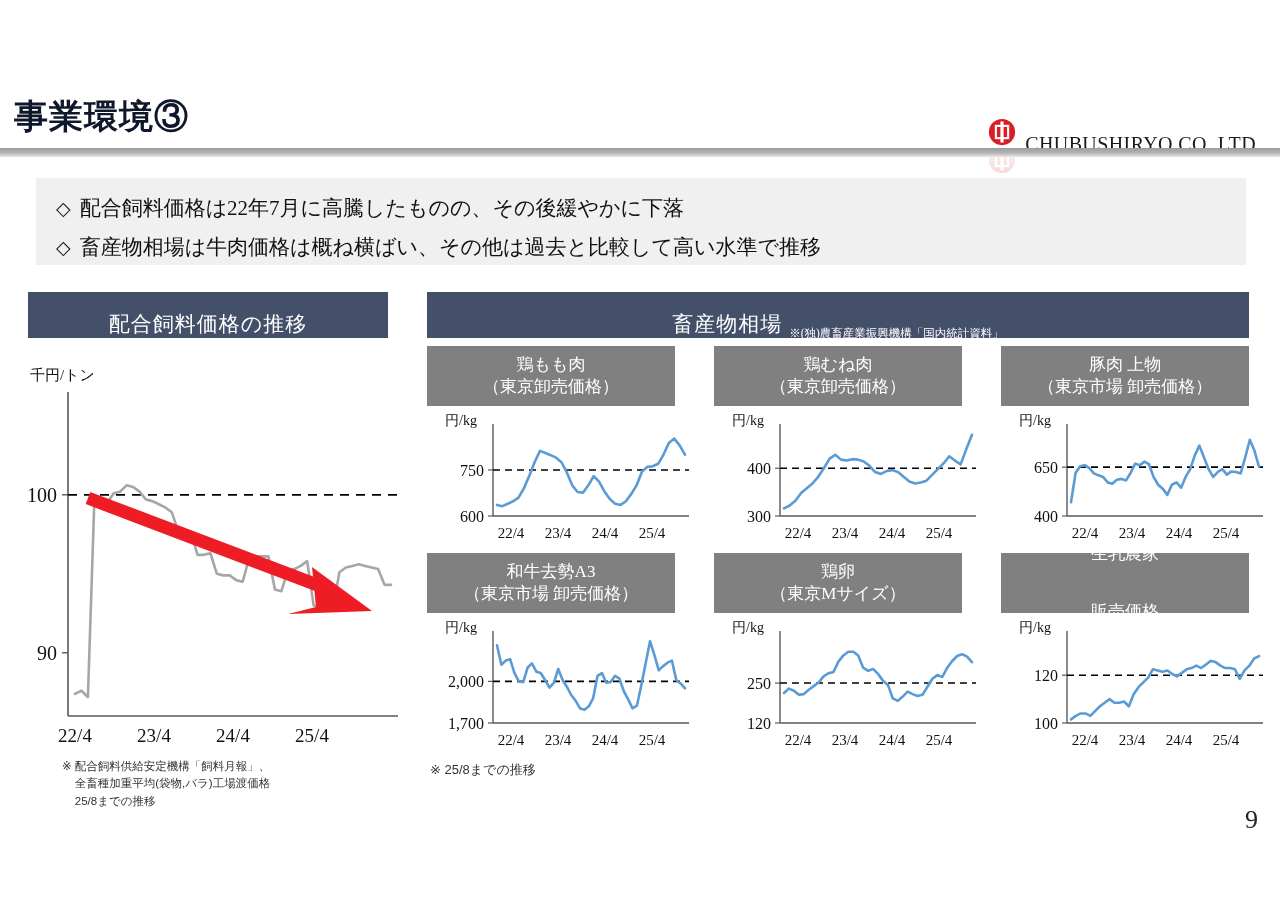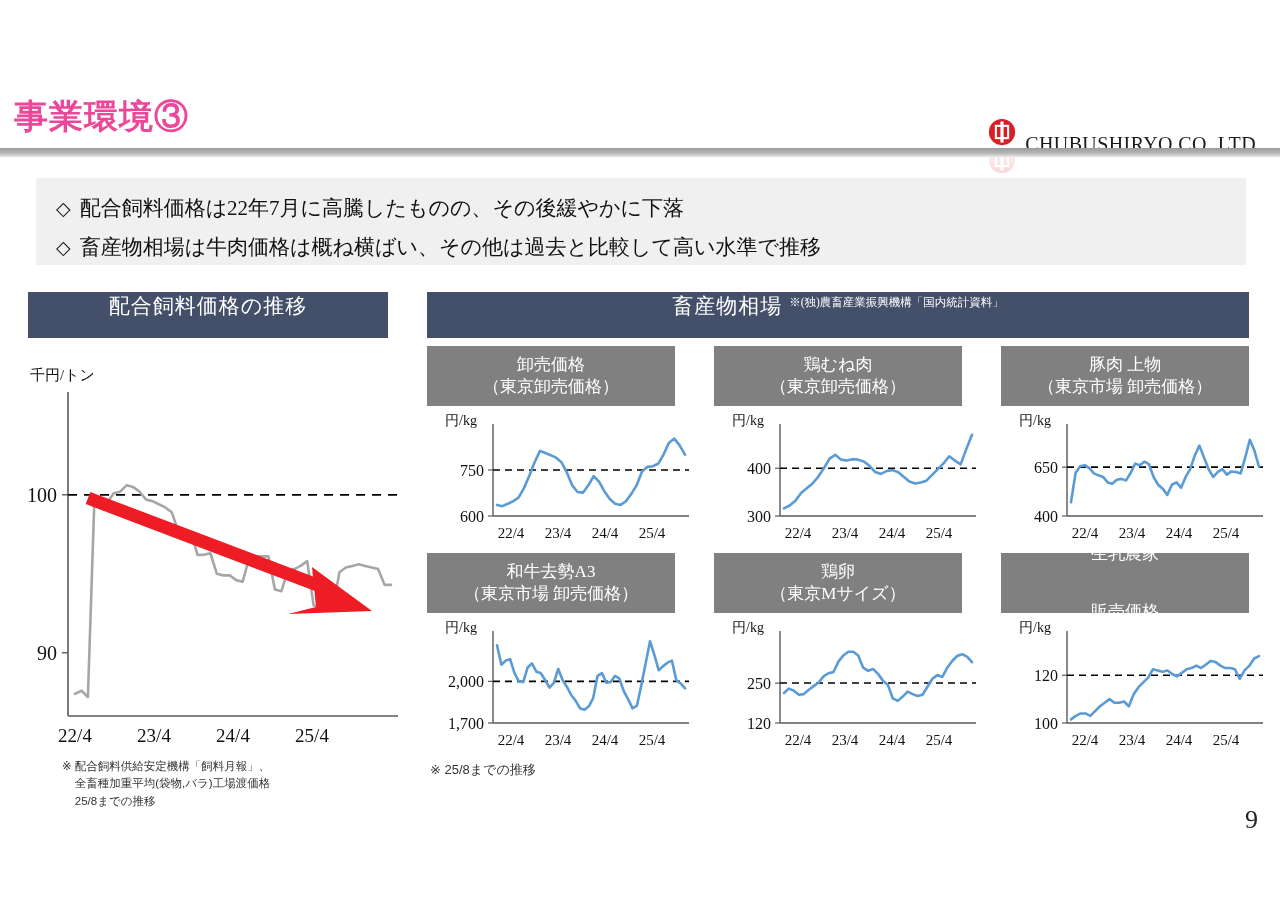--- a/index.html
+++ b/index.html
@@ -8,21 +8,21 @@
     background:#ffffff;
     font-family:"Liberation Serif","DejaVu Serif",serif;
     position:relative;
     overflow:hidden;
   }
   .slide{position:absolute;inset:0;}
 
   
   .slide-title{
     position:absolute;left:14px;top:100px;
-    font-size:34px;font-weight:bold;color:#ec4899;
+    font-size:34px;font-weight:bold;color:#0f172a;
     letter-spacing:1px;line-height:1;
   }
   .logo-wrap{
     position:absolute;right:24px;top:108px;
     display:flex;align-items:center;gap:9px;
   }
   .logo-mark{width:28px;height:28px;flex:0 0 auto;}
   .logo-text{
     font-size:20px;color:#1a1a1a;letter-spacing:.4px;
     font-family:"Liberation Serif","DejaVu Serif",serif;
@@ -52,21 +52,21 @@
     font-size:21px;color:#111;white-space:nowrap;
     font-family:"Liberation Serif","DejaVu Serif",serif;
   }
   .bullet-line.l1{top:16px;}
   .bullet-line.l2{top:55px;}
   .bullet-line .dia{margin-right:9px;font-size:19px;}
 
   
   .bar-dark{
     position:absolute;background:#44506a;color:#fff;
-    display:flex;align-items:flex-start;justify-content:center;
+    display:flex;align-items:flex-end;justify-content:center;
     font-size:21px;letter-spacing:1px;
   }
   #left-panel-header{left:28px;top:292px;width:360px;height:46px;}
   #right-panel-header{left:427px;top:292px;width:822px;height:46px;}
   #right-panel-header .sub{
     font-size:11.5px;letter-spacing:0;margin-left:7px;position:relative;top:3px;
   }
 
   .bar-gray{
     position:absolute;background:#808080;color:#fff;
@@ -163,21 +163,21 @@
         </g>
       </svg>
   </div>
 
   <div class="note" style="left:26px;top:758px;margin-left:36px;">※ 配合飼料供給安定機構「飼料月報」、
     全畜種加重平均(袋物,バラ)工場渡価格
     25/8までの推移</div>
 
   <div id="mini-container">
       <div class="bar-gray" style="left: 427px; top: 346px; width: 248px; height: 60px;">
-        <div>卸売価格</div>
+        <div>鶏もも肉</div>
         <div>（東京卸売価格）</div>
       </div>
       <div class="mini" style="left: 427px; top: 412px;"><span class="mini-unit">円/kg</span><svg width="272" height="135">
           <line x1="66" y1="12" x2="66" y2="104" stroke="#595959" stroke-width="1.4"></line>
           <line x1="66" y1="104" x2="262" y2="104" stroke="#595959" stroke-width="1.4"></line>
           <line x1="66" y1="57.92857142857143" x2="262" y2="57.92857142857143" stroke="#000" stroke-width="1.6" stroke-dasharray="7 5"></line>
           <line x1="61" y1="104" x2="66" y2="104" stroke="#595959" stroke-width="1.2"></line>
           <text x="57" y="110" text-anchor="end" font-size="16" fill="#111" font-family="Liberation Serif, serif">600</text>
           <line x1="61" y1="57.92857142857143" x2="66" y2="57.92857142857143" stroke="#595959" stroke-width="1.2"></line>
           <text x="57" y="63.92857142857143" text-anchor="end" font-size="16" fill="#111" font-family="Liberation Serif, serif">750</text>

